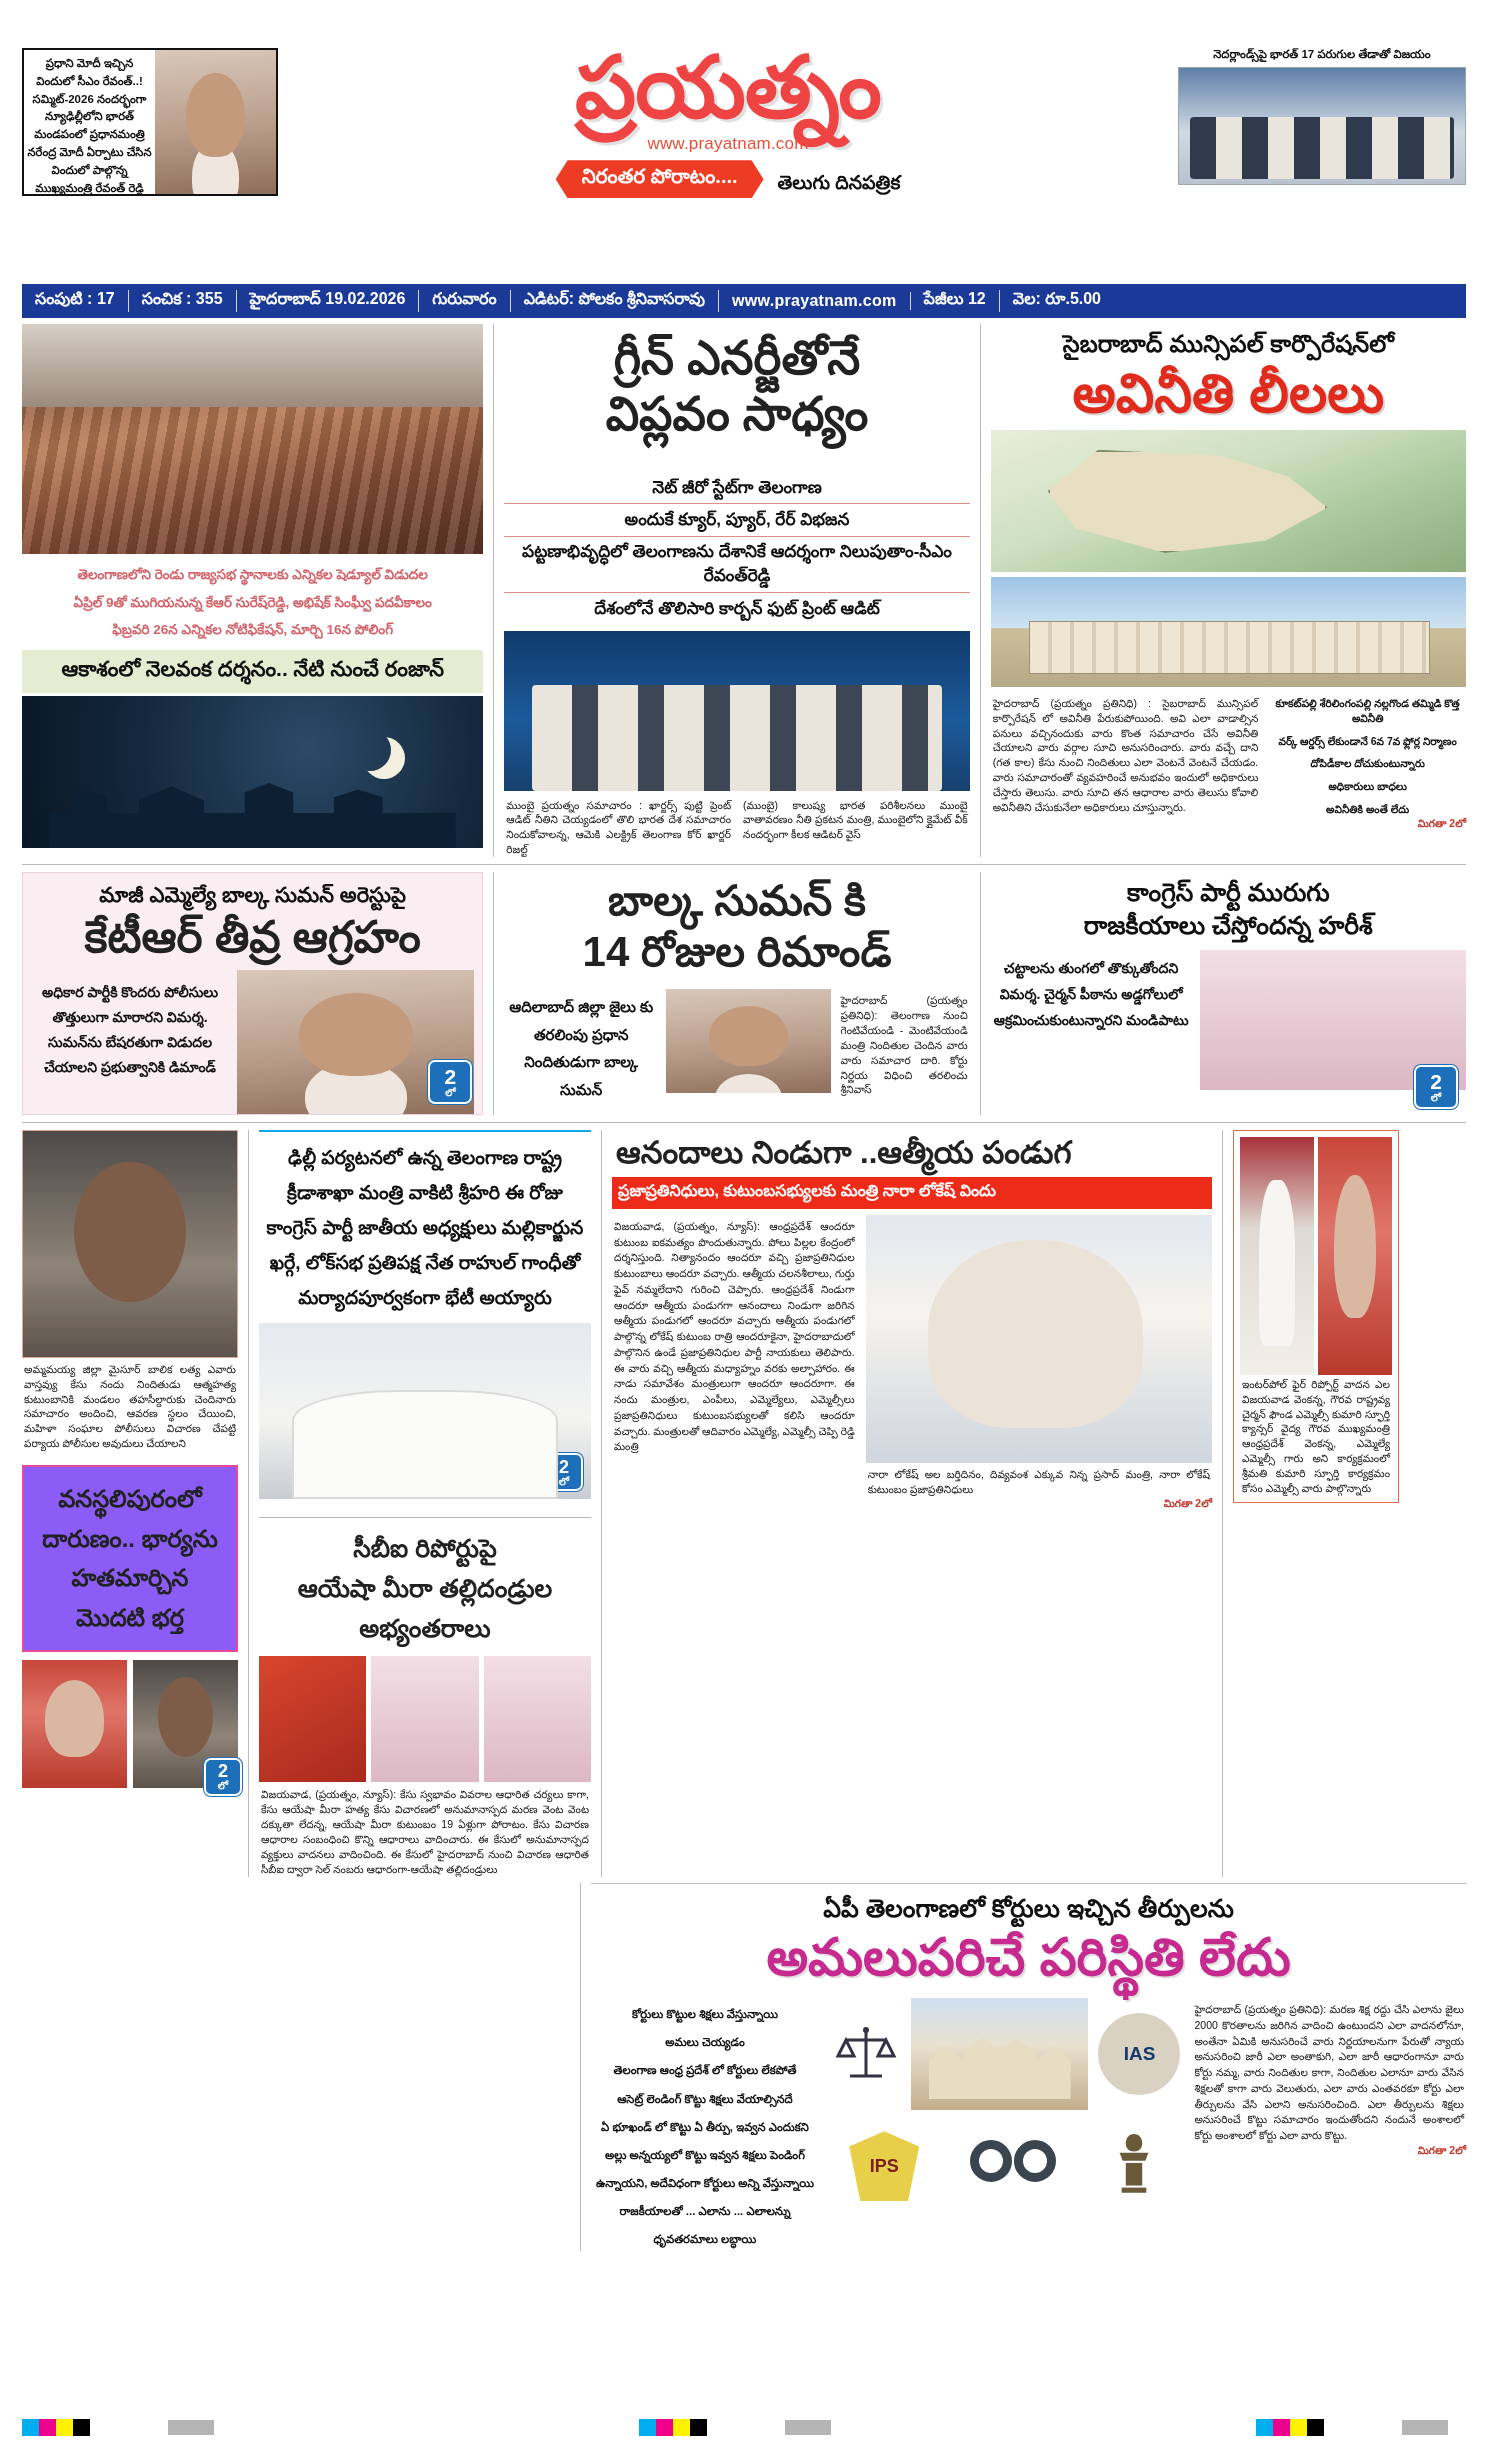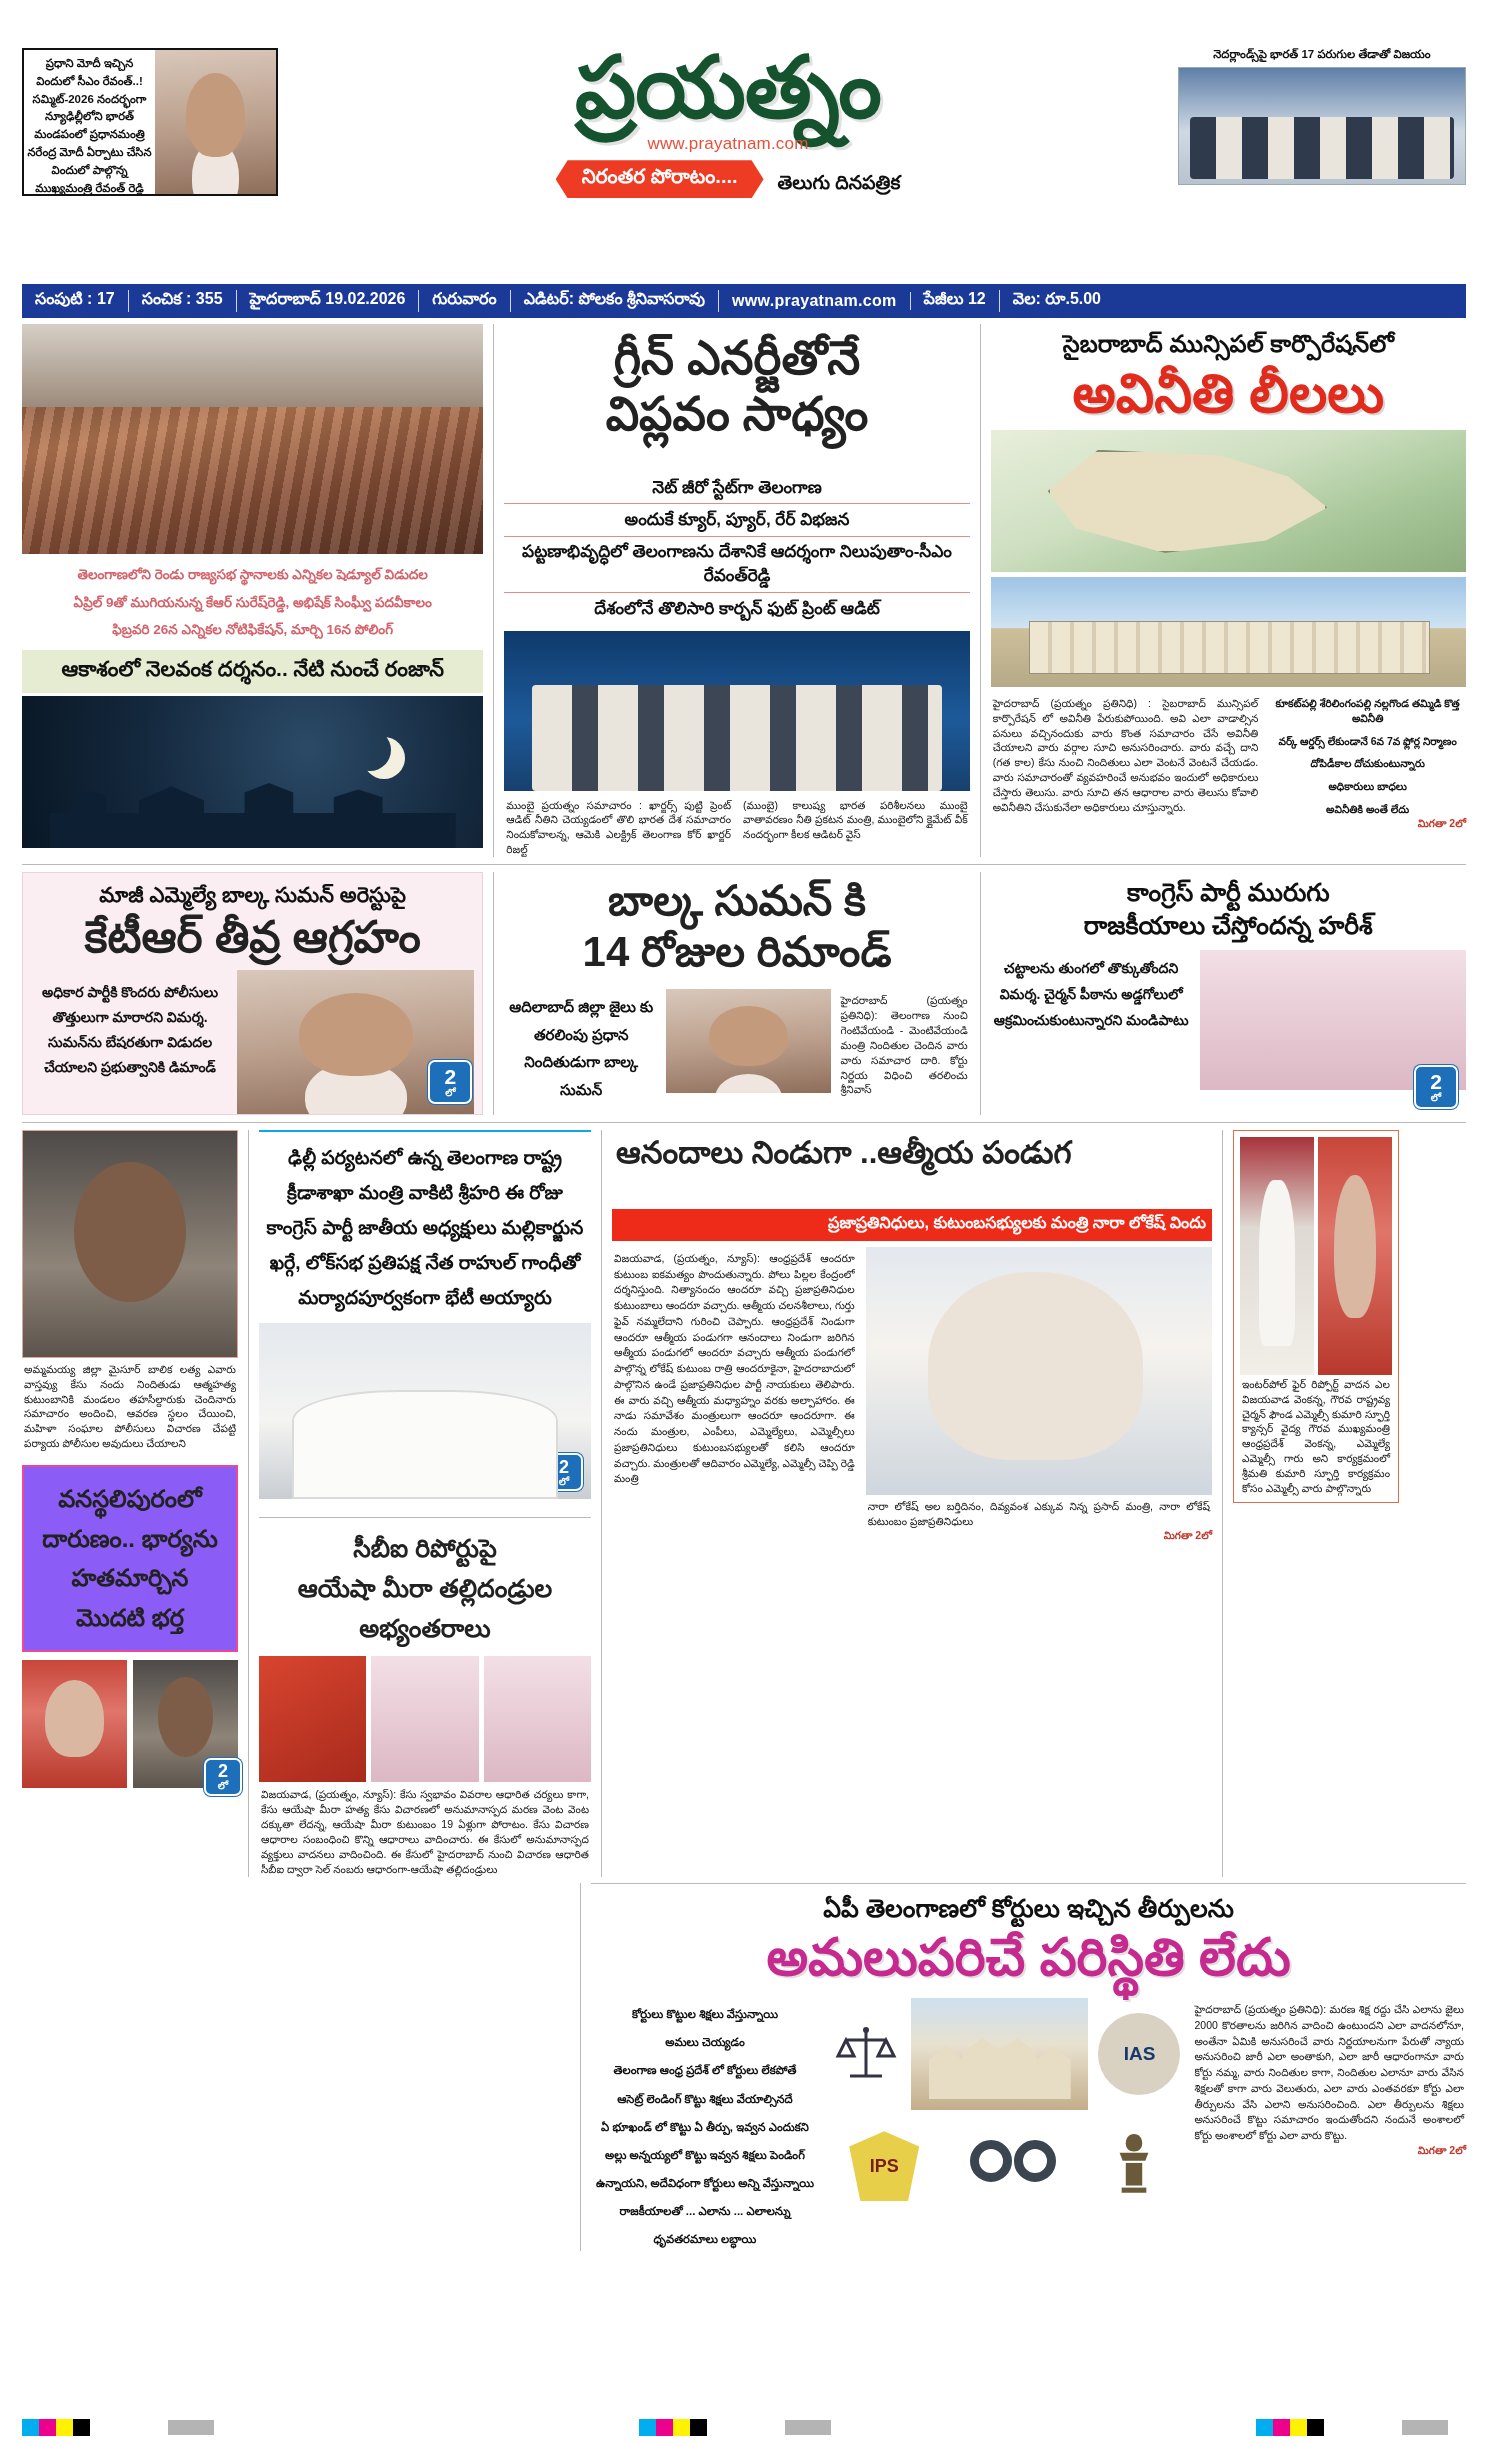--- a/index.html
+++ b/index.html
@@ -18,21 +18,21 @@
     height: 148px; overflow:hidden;
   }
   .mast-left-text {
     flex: 1 1 52%; font-size: 11.5px; line-height: 1.55; color:#111; text-align:center;
     padding: 5px 3px 0 3px; font-weight: 600;
   }
   .mast-left-photo { flex: 0 0 48%; position:relative; overflow:hidden; background:#e9ded3; }
 
   .mast-center { flex: 1; text-align:center; position: relative; margin-top: -6px; }
   .mast-title {
-    font-size: 86px; font-weight: 900; color:#14532d; letter-spacing:-1px;
+    font-size: 86px; font-weight: 900; color:#ef4444; letter-spacing:-1px;
     text-shadow: 3px 3px 0 rgba(200,200,200,.55);
     line-height: 1.05; font-family: "Liberation Sans", sans-serif;
   }
   .mast-url { color:#e8503a; font-size: 17px; margin-top: 2px; letter-spacing:.2px; }
   .mast-tag-row { display:flex; align-items:flex-end; justify-content:center; gap:14px; margin-top: 6px; }
   .mast-ribbon {
     background:#ee3b24; color:#fff; font-size: 20px; font-weight:700; padding: 5px 26px;
     clip-path: polygon(0 50%, 12px 0, calc(100% - 12px) 0, 100% 50%, calc(100% - 12px) 100%, 12px 100%);
   }
   .mast-sub { font-size: 19px; font-weight:800; color:#111; }
@@ -115,21 +115,21 @@
   .hl-red { font-size: 50px; font-weight:900; color:#e02b1d; text-align:center; line-height:1.15;
             text-shadow: 2px 2px 0 rgba(0,0,0,.16); }
   .hl-pink { font-size: 47px; font-weight:900; color:#c62a8e; text-align:center; line-height:1.18;
             text-shadow: 2px 2px 0 rgba(0,0,0,.12); }
   .subhead { font-size: 17px; font-weight:700; color:#111; text-align:center; line-height:1.5; padding: 3px 0; }
   .subhead.ruled { border-bottom: 1px solid #e08e86; }
 
   .pinkbox { background:#fbeef3; border:1px solid #e9d2dd; padding: 8px 8px 0 8px; }
   .greenbox { background:#e5ecd2; padding: 7px 10px; font-size: 21px; font-weight:800; color:#111; text-align:center; }
   .bluebox { background:#8b5cf6; border:2px solid #ec4899; padding: 12px 8px; }
-  .redband { background:#ee2b18; color:#fff; font-size:16px; font-weight:800; text-align:right; padding:5px 6px;margin-top:32px; }
+  .redband { background:#ee2b18; color:#fff; font-size:16px; font-weight:800; text-align:left; padding:5px 6px; }
   .orangebox { border:1px solid #e06a4a; padding:6px; }
 
   .badge2 {
     position:absolute; width: 44px; height: 44px; border-radius: 7px;
     background:#1c6fb8; color:#fff; font-size: 21px; font-weight:900;
     display:flex; flex-direction:column; align-items:center; justify-content:center; line-height:1;
     border: 2px solid #fff; box-shadow: 0 0 0 1px #1c6fb8;
   }
   .badge2 small { font-size: 10px; font-weight:700; margin-top:1px; }
 

